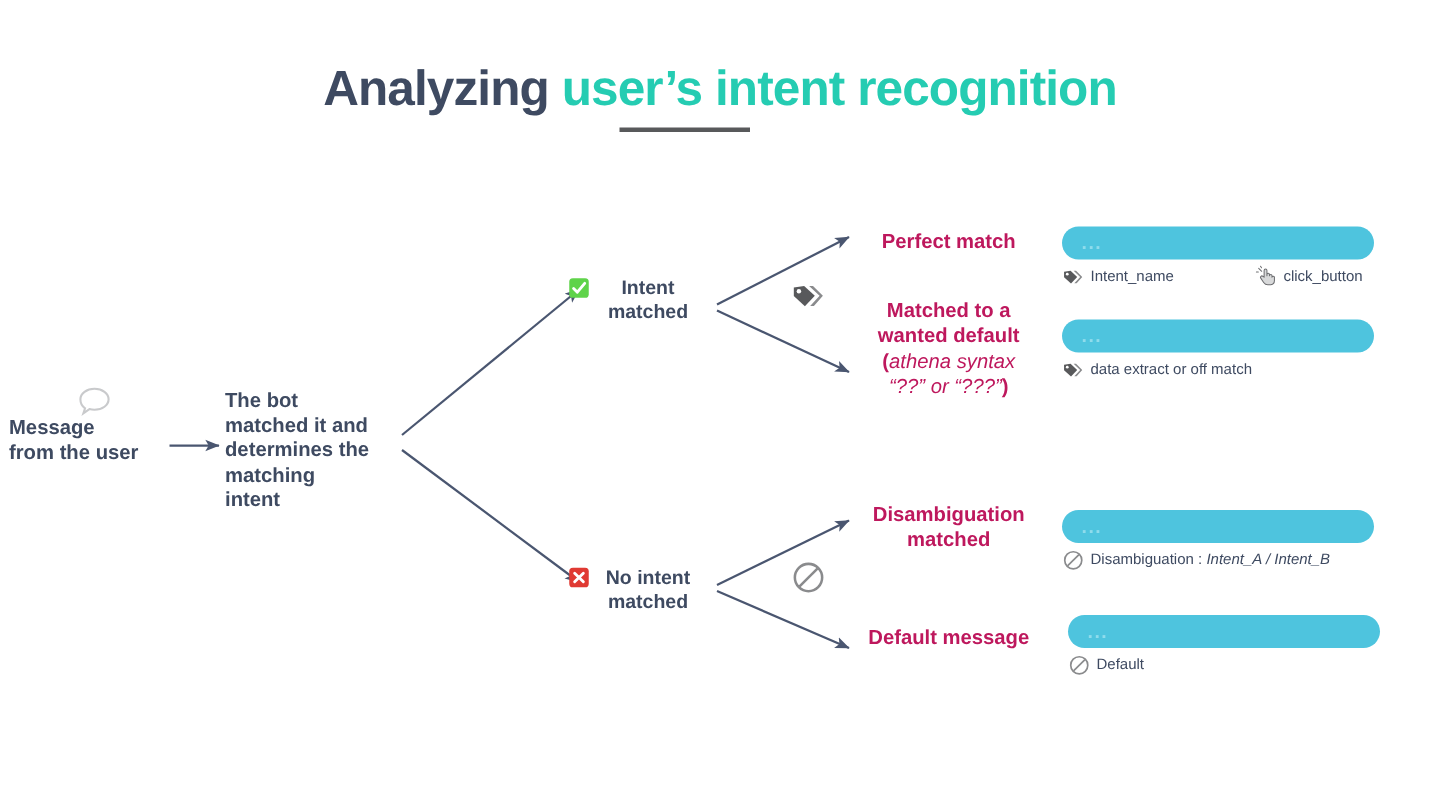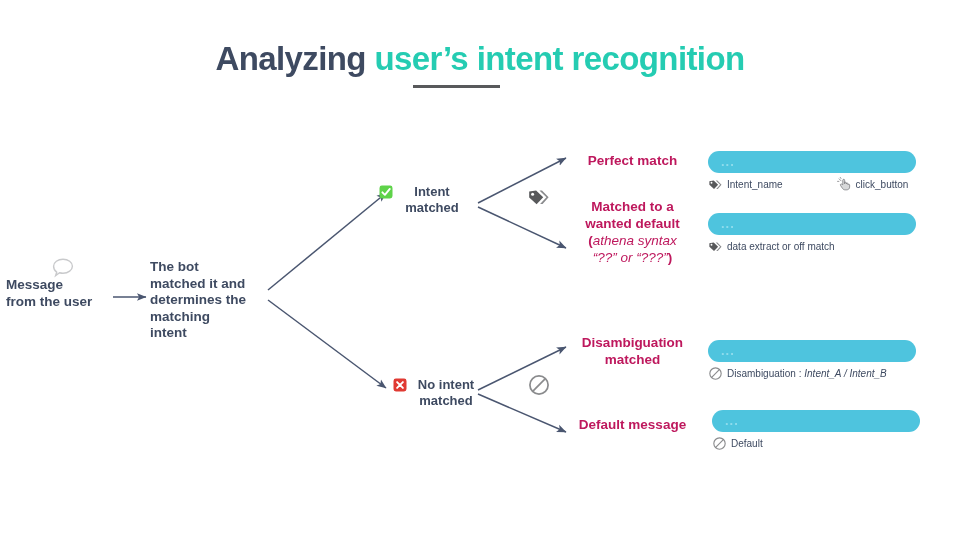--- a/index.html
+++ b/index.html
@@ -62,21 +62,21 @@
 
   .branch-node {
     font-size: 13px;
     font-weight: 700;
     line-height: 16px;
     text-align: center;
     color: #3e4a61;
     width: 84px;
   }
   #intent-matched-node { left: 390px; top: 184px; }
-  #no-intent-node { left: 404px; top: 377px; }
+  #no-intent-node { left: 390px; top: 377px; }
   .branch-badge {
     position: absolute;
     left: -11px; top: 1px;
     width: 14px; height: 14px;
   }
 
   .mid-icon { width: 24px; height: 24px; }
   #tag-icon-branch { left: 527px; top: 185px; }
   #ban-icon-branch { left: 527px; top: 373px; }
 

